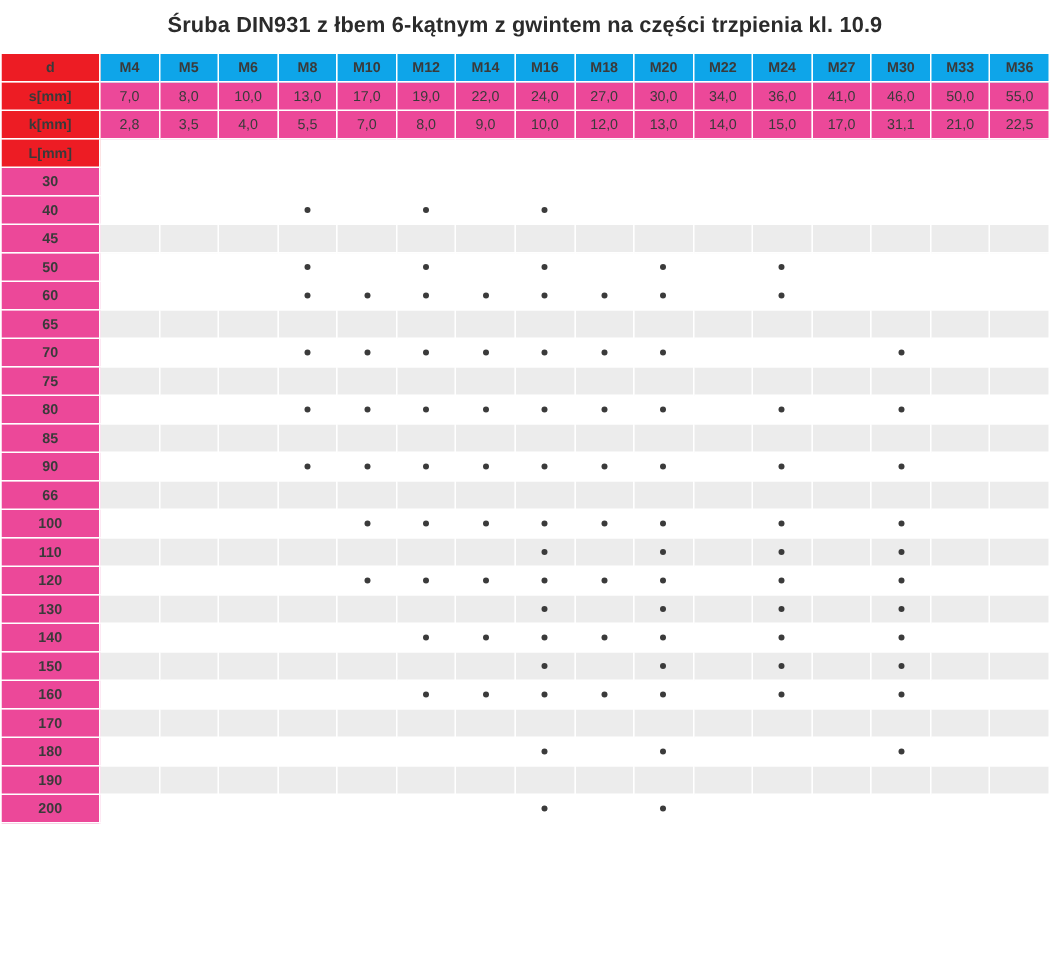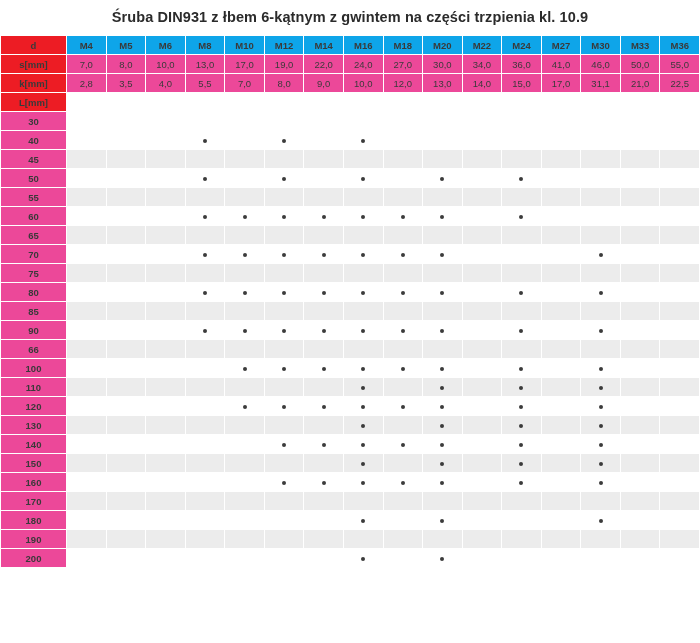--- a/index.html
+++ b/index.html
@@ -238,39 +238,20 @@
           <td class="body-cell"><span class="dot"></span></td>
           <td class="body-cell"></td>
           <td class="body-cell"><span class="dot"></span></td>
           <td class="body-cell"></td>
           <td class="body-cell"><span class="dot"></span></td>
           <td class="body-cell"></td>
           <td class="body-cell"></td>
           <td class="body-cell"></td>
           <td class="body-cell"></td>
         </tr>
-        <tr class="alt">
-          <td class="len-cell">55</td>
-          <td class="body-cell"></td>
-          <td class="body-cell"></td>
-          <td class="body-cell"></td>
-          <td class="body-cell"></td>
-          <td class="body-cell"></td>
-          <td class="body-cell"></td>
-          <td class="body-cell"></td>
-          <td class="body-cell"></td>
-          <td class="body-cell"></td>
-          <td class="body-cell"></td>
-          <td class="body-cell"></td>
-          <td class="body-cell"></td>
-          <td class="body-cell"></td>
-          <td class="body-cell"></td>
-          <td class="body-cell"></td>
-          <td class="body-cell"></td>
-        </tr>
         <tr class="">
           <td class="len-cell">60</td>
           <td class="body-cell"></td>
           <td class="body-cell"></td>
           <td class="body-cell"></td>
           <td class="body-cell"><span class="dot"></span></td>
           <td class="body-cell"><span class="dot"></span></td>
           <td class="body-cell"><span class="dot"></span></td>
           <td class="body-cell"><span class="dot"></span></td>
           <td class="body-cell"><span class="dot"></span></td>

